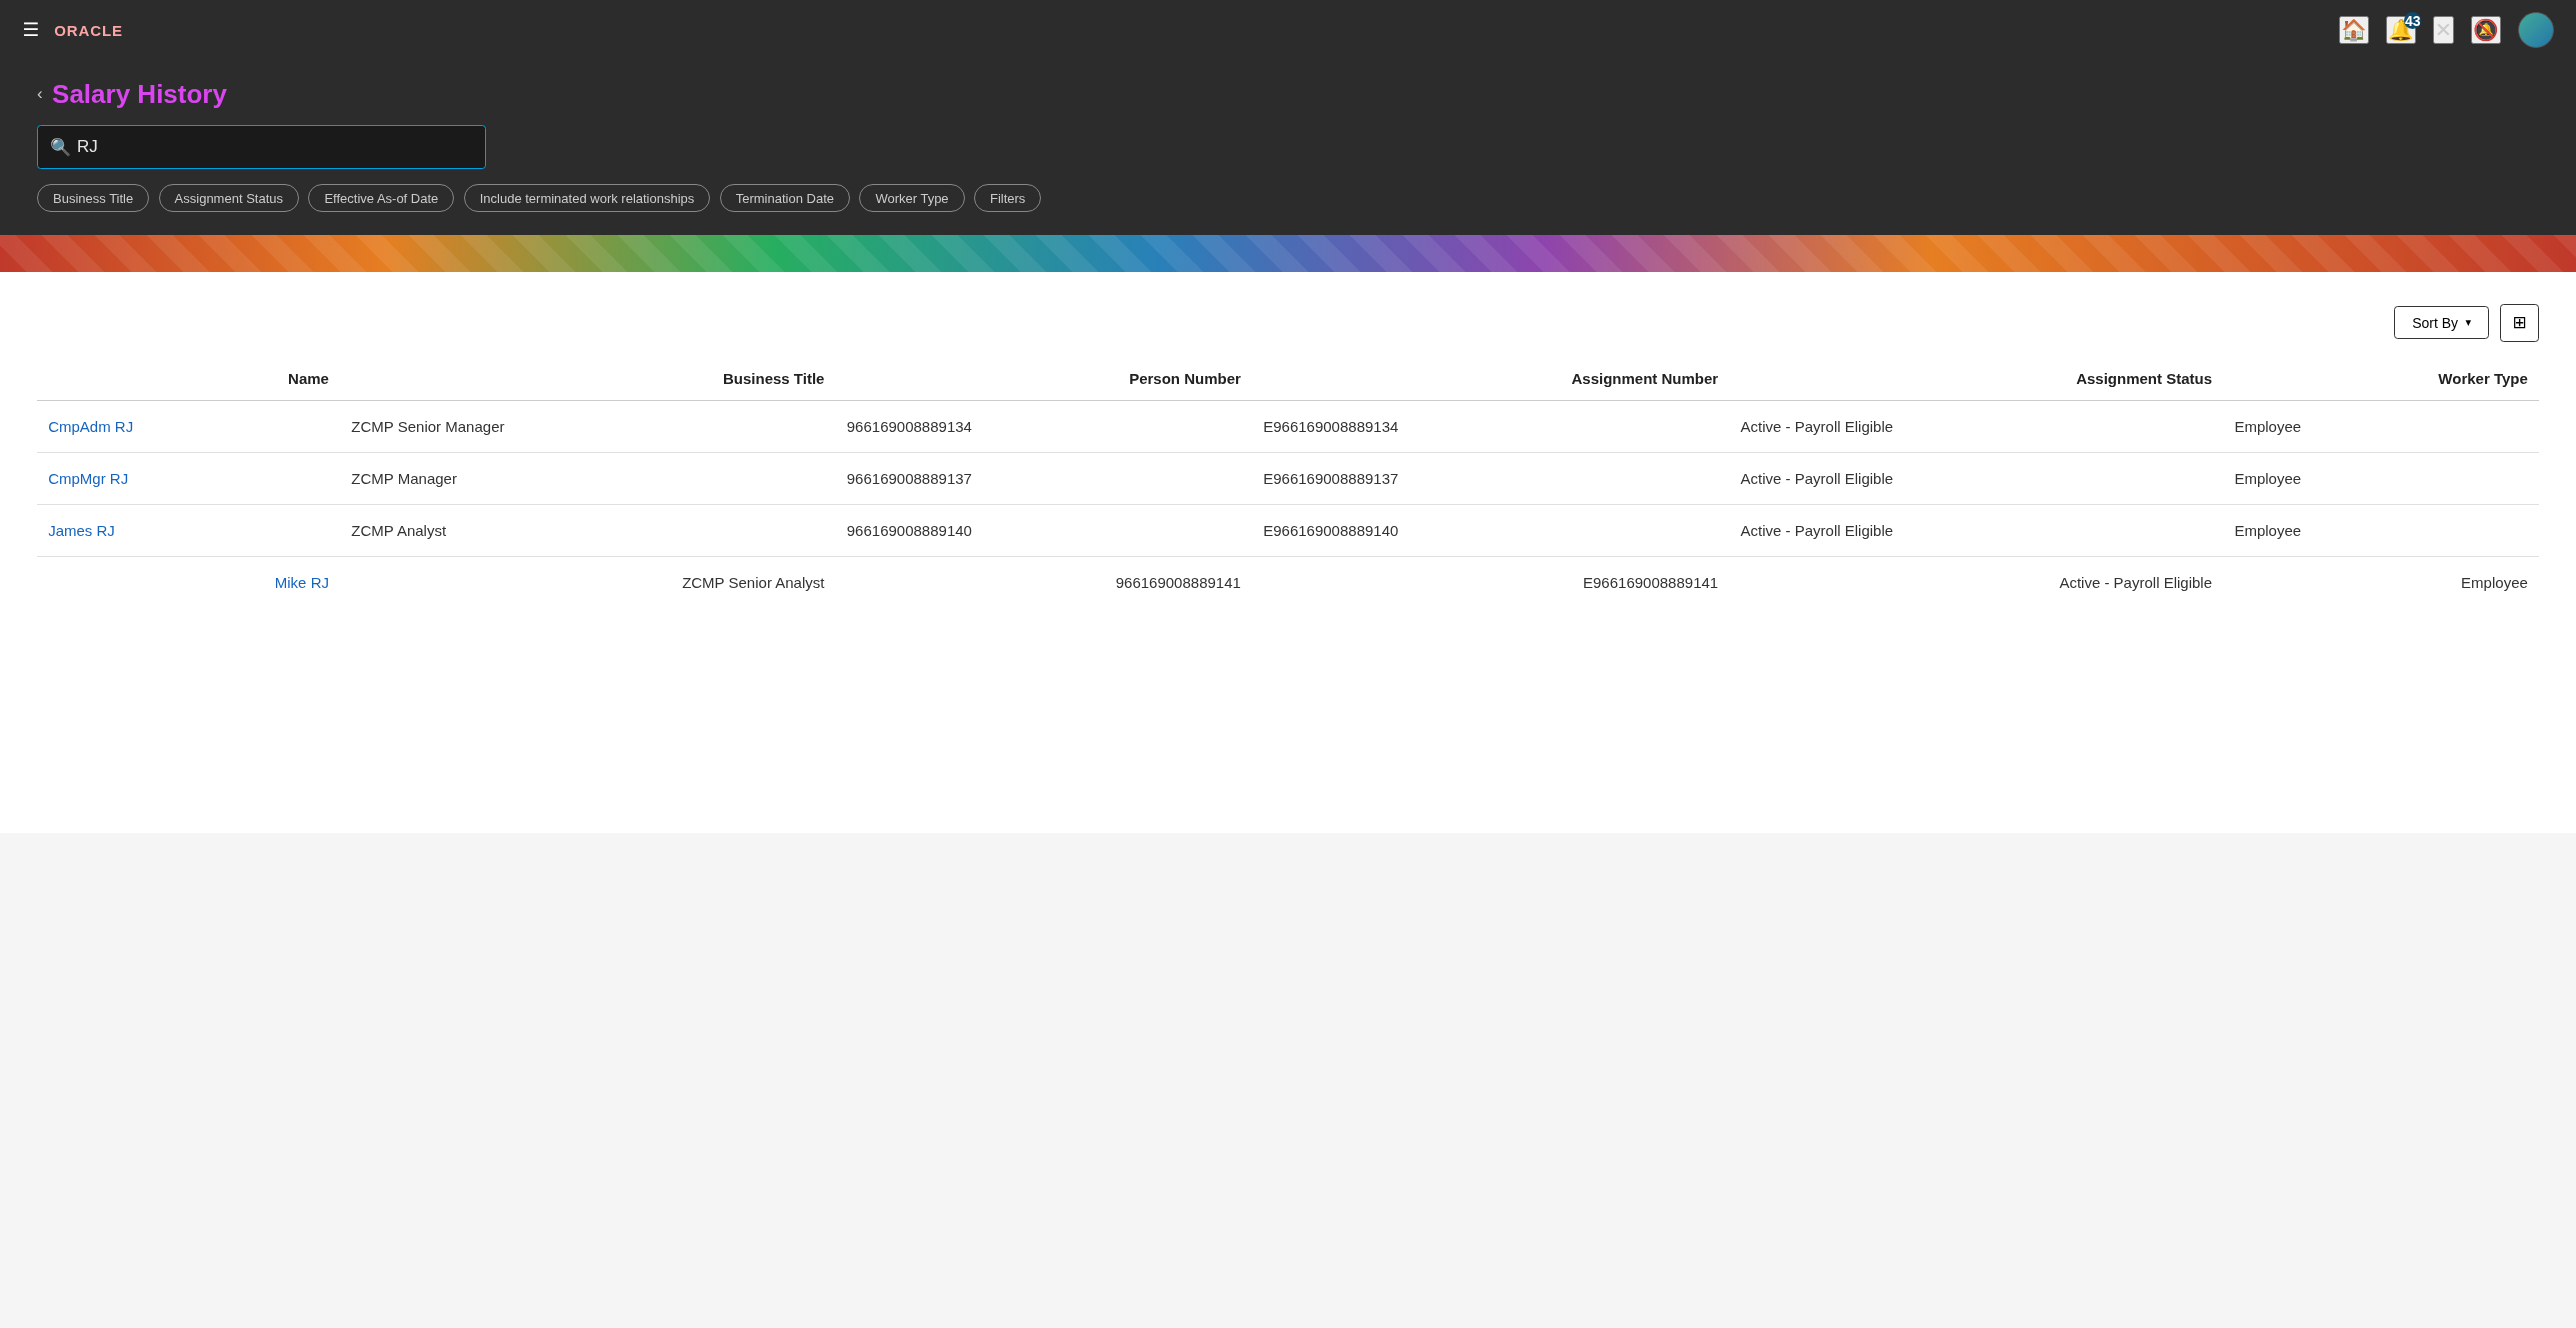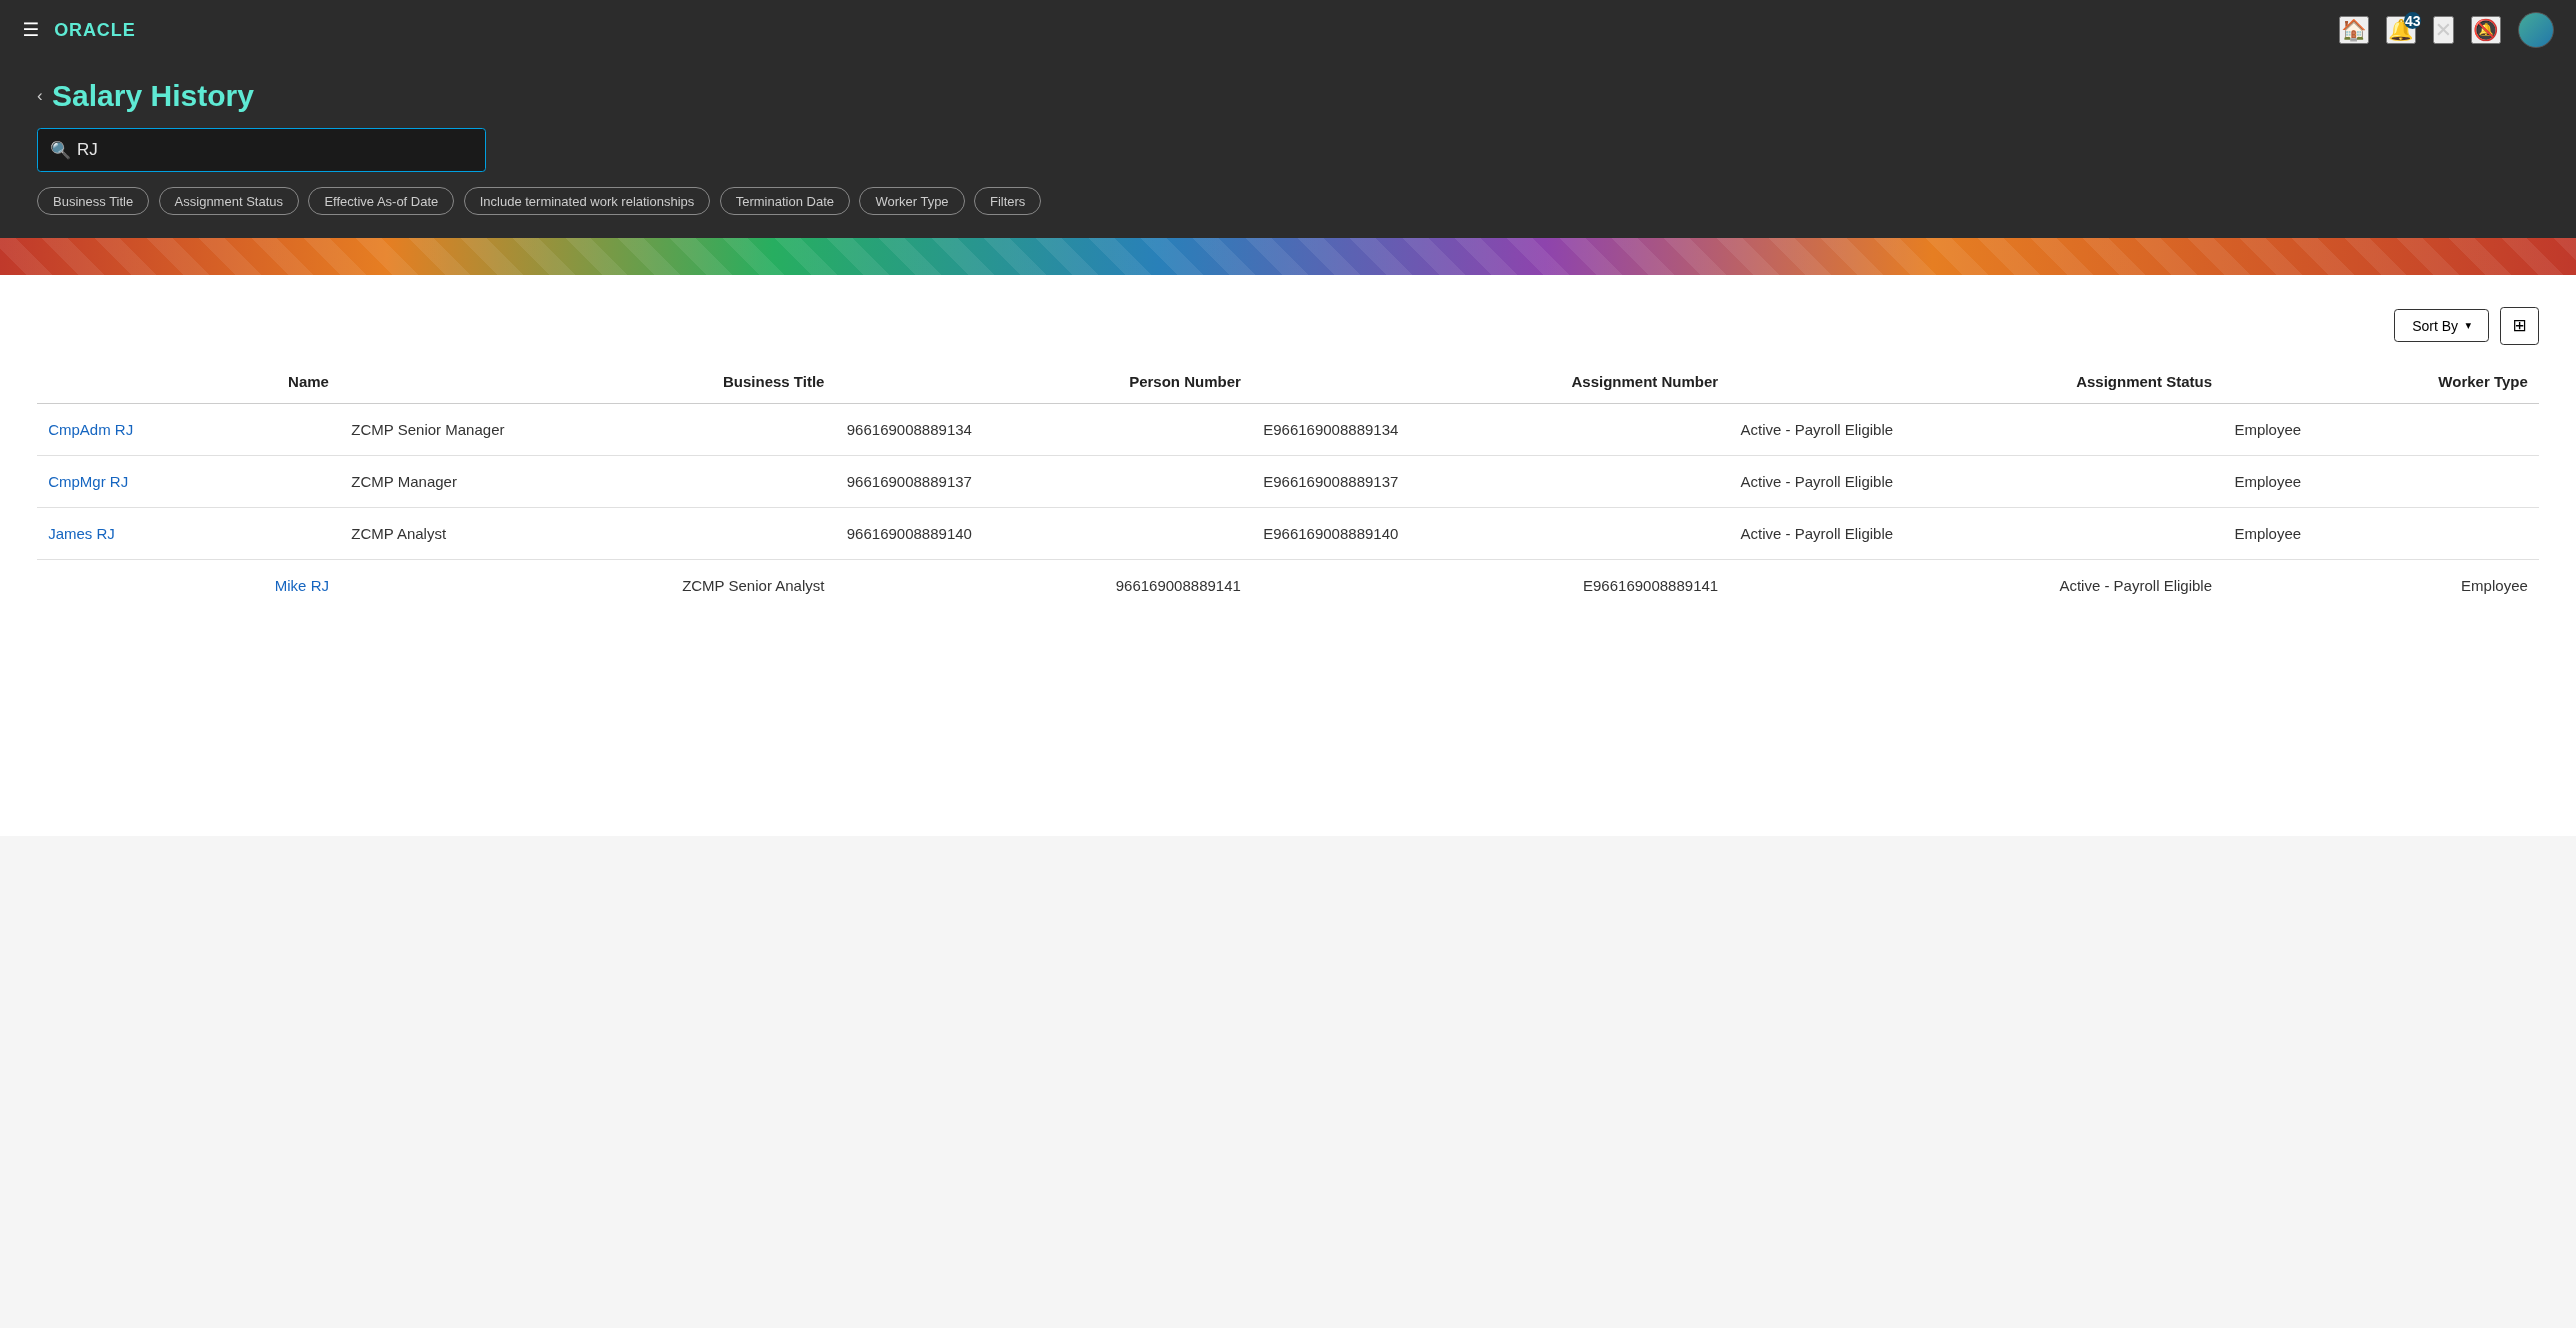--- a/index.html
+++ b/index.html
@@ -14,22 +14,22 @@
       padding: 0 22.4px;
       gap: 15px;
     }
     .hamburger-icon {
       color: #fff;
       font-size: 18.7px;
       cursor: pointer;
       line-height: 1;
     }
     .oracle-logo {
-      color: #5eead4;
-      font-size: 18px;
+      color: #fca5a5;
+      font-size: 15px;
       font-weight: 700;
       letter-spacing: 0.9px;
     }
     .nav-spacer { flex: 1; }
     .nav-icons {
       display: flex;
       align-items: center;
       gap: 17px;
     }
     .nav-icon-btn {
@@ -81,22 +81,22 @@
       align-items: center;
       gap: 9.4px;
       margin-bottom: 7.5px;
     }
     .back-arrow {
       color: #ccc;
       font-size: 17px;
       cursor: pointer;
     }
     .page-title {
-      color: #5eead4;
-      font-size: 30px;
+      color: #d946ef;
+      font-size: 26px;
       font-weight: 700;
     }
     .search-bar-container {
       margin-top: 15px;
       display: flex;
       align-items: center;
     }
     .search-input-wrapper {
       position: relative;
       width: 449px;

